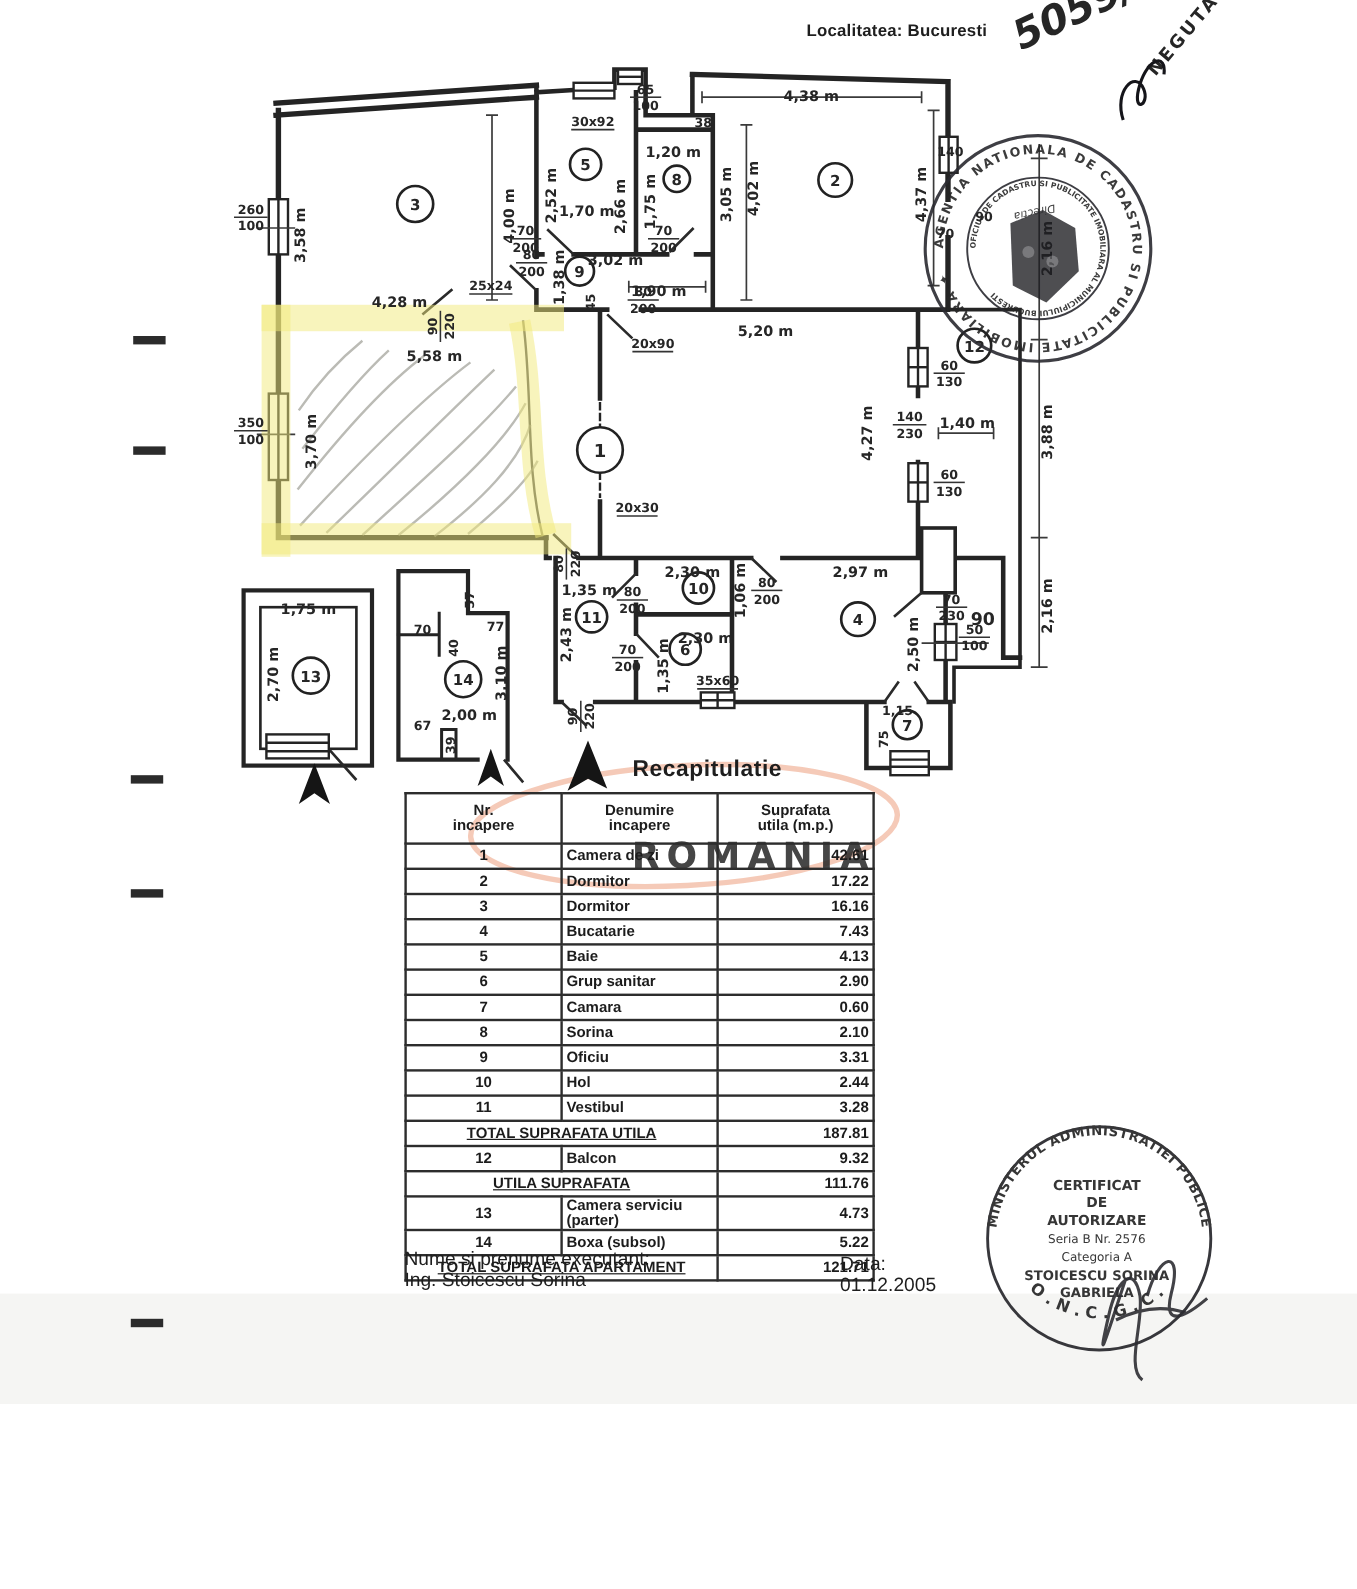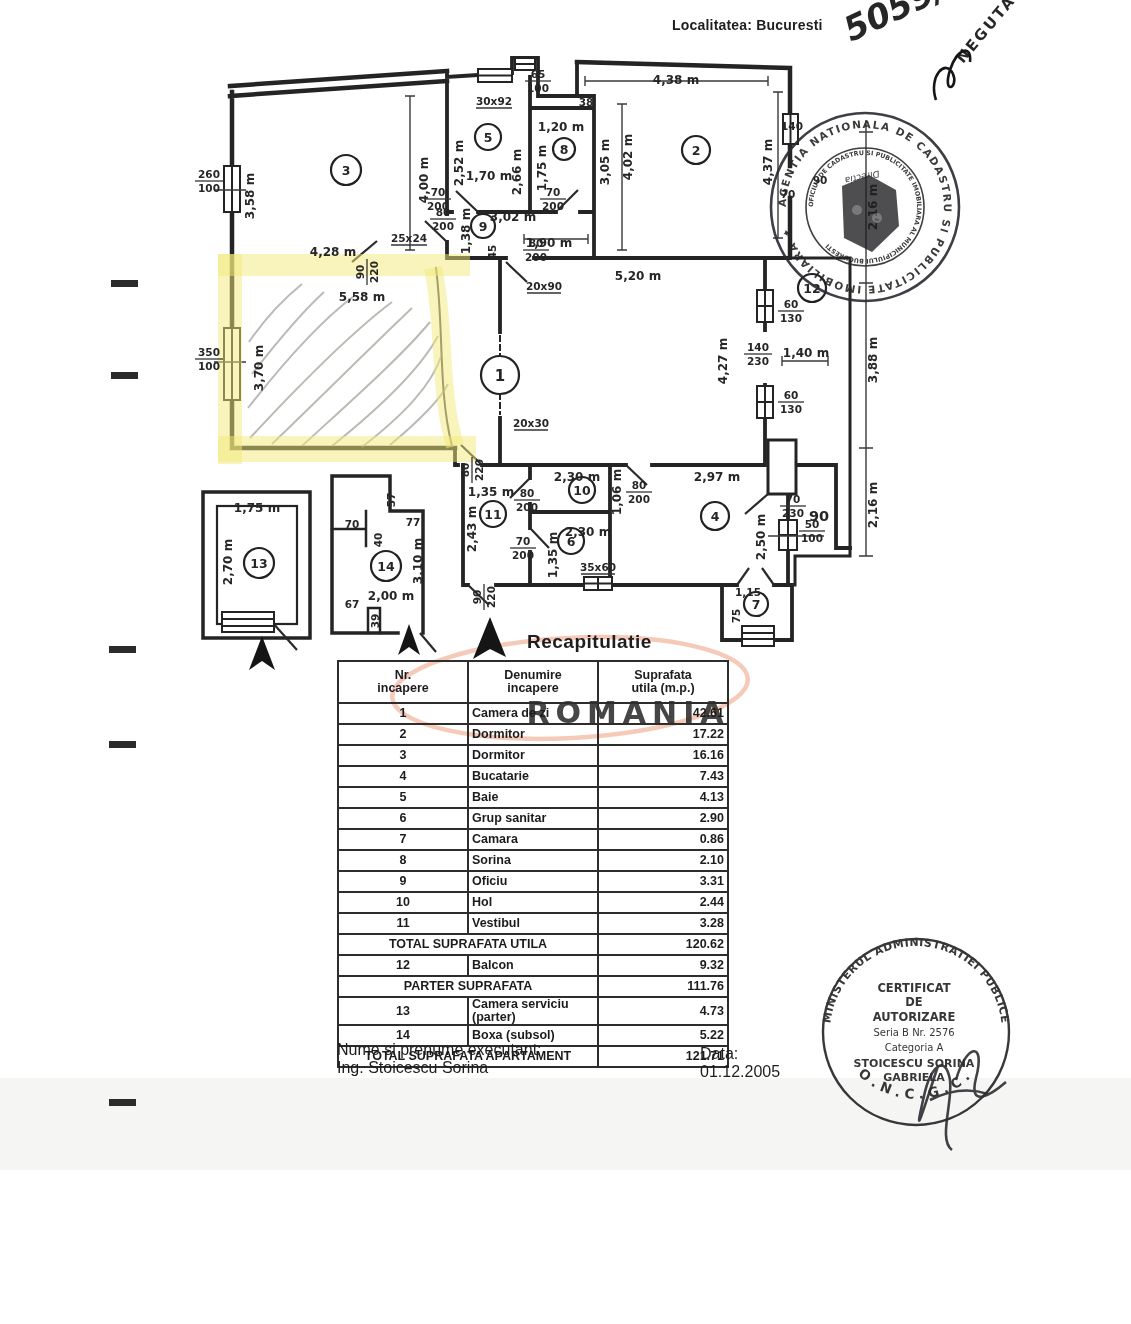--- a/index.html
+++ b/index.html
@@ -16,21 +16,21 @@
   .hdrtxt{position:absolute;left:672px;top:17px;font-weight:bold;font-size:14px;letter-spacing:.2px;}
   .recap{position:absolute;left:527px;top:631px;font-weight:bold;font-size:19px;letter-spacing:.5px;}
   table.recaptbl{position:absolute;left:337px;top:660px;width:392px;border-collapse:collapse;
      table-layout:fixed;background:transparent;}
   table.recaptbl td,table.recaptbl th{border:2px solid #2d2d2d;font-size:12.5px;font-weight:bold;
      color:#1c1c1c;padding:0 3px;height:19px;line-height:1.05;}
   table.recaptbl th{height:40px;text-align:center;white-space:pre-line;font-size:12.5px;}
   td.tnum{text-align:center;width:88px;}
   td.tname{padding-left:12px;width:238px;}
   td.tval{text-align:right;width:108px;}
-  td.ttl{text-align:center;}
+  td.ttl{text-align:center;text-decoration:underline;}
   .foot{position:absolute;font-weight:normal;font-size:16px;}
   #exec{left:337px;top:1041px;}
   #datebox{left:700px;top:1045px;}
 </style>
 </head>
 <body>
 
 <div class="page">
 
 <svg width="1131" height="1324" viewBox="0 0 1131 1324">
@@ -478,21 +478,21 @@
           <td class="tval">4.13</td>
         </tr>
   <tr>
           <td class="tnum">6</td>
           <td class="tname">Grup sanitar</td>
           <td class="tval">2.90</td>
         </tr>
   <tr>
           <td class="tnum">7</td>
           <td class="tname">Camara</td>
-          <td class="tval">0.86</td>
+          <td class="tval">0.60</td>
         </tr>
   <tr>
           <td class="tnum">8</td>
           <td class="tname">Sorina</td>
           <td class="tval">2.10</td>
         </tr>
   <tr>
           <td class="tnum">9</td>
           <td class="tname">Oficiu</td>
           <td class="tval">3.31</td>
@@ -502,29 +502,29 @@
           <td class="tname">Hol</td>
           <td class="tval">2.44</td>
         </tr>
   <tr>
           <td class="tnum">11</td>
           <td class="tname">Vestibul</td>
           <td class="tval">3.28</td>
         </tr>
   <tr>
           <td class="ttl" colspan="2">TOTAL SUPRAFATA UTILA</td>
-          <td class="tval">120.62</td>
+          <td class="tval">187.81</td>
         </tr>
   <tr>
           <td class="tnum">12</td>
           <td class="tname">Balcon</td>
           <td class="tval">9.32</td>
         </tr>
   <tr>
-          <td class="ttl" colspan="2">PARTER SUPRAFATA</td>
+          <td class="ttl" colspan="2">UTILA SUPRAFATA</td>
           <td class="tval">111.76</td>
         </tr>
   <tr>
           <td class="tnum">13</td>
           <td class="tname">Camera serviciu (parter)</td>
           <td class="tval">4.73</td>
         </tr>
   <tr>
           <td class="tnum">14</td>
           <td class="tname">Boxa (subsol)</td>

